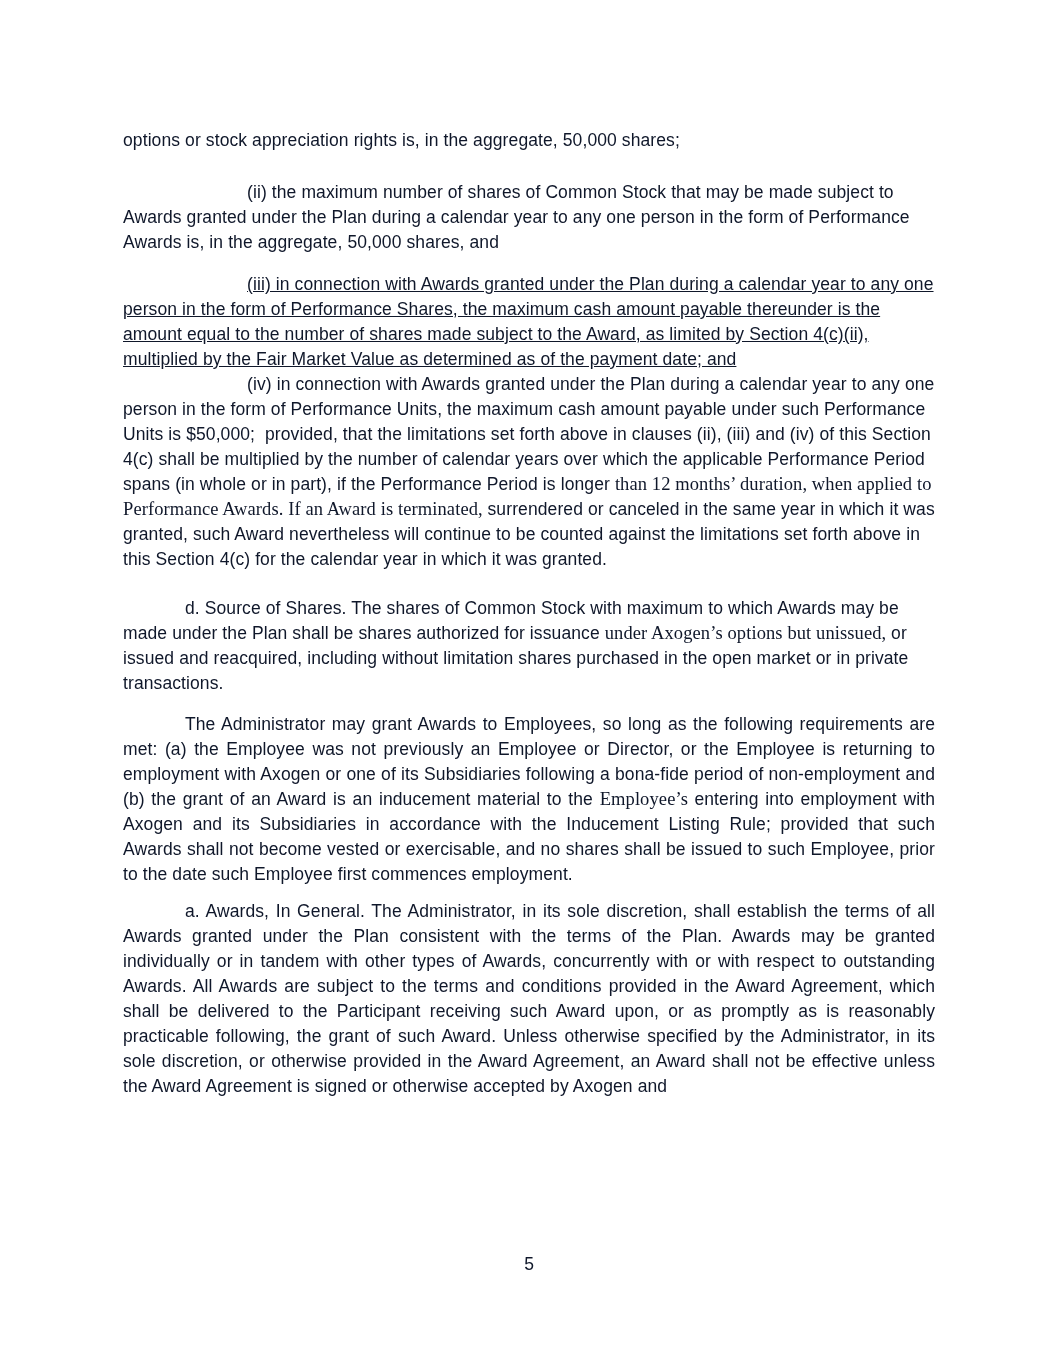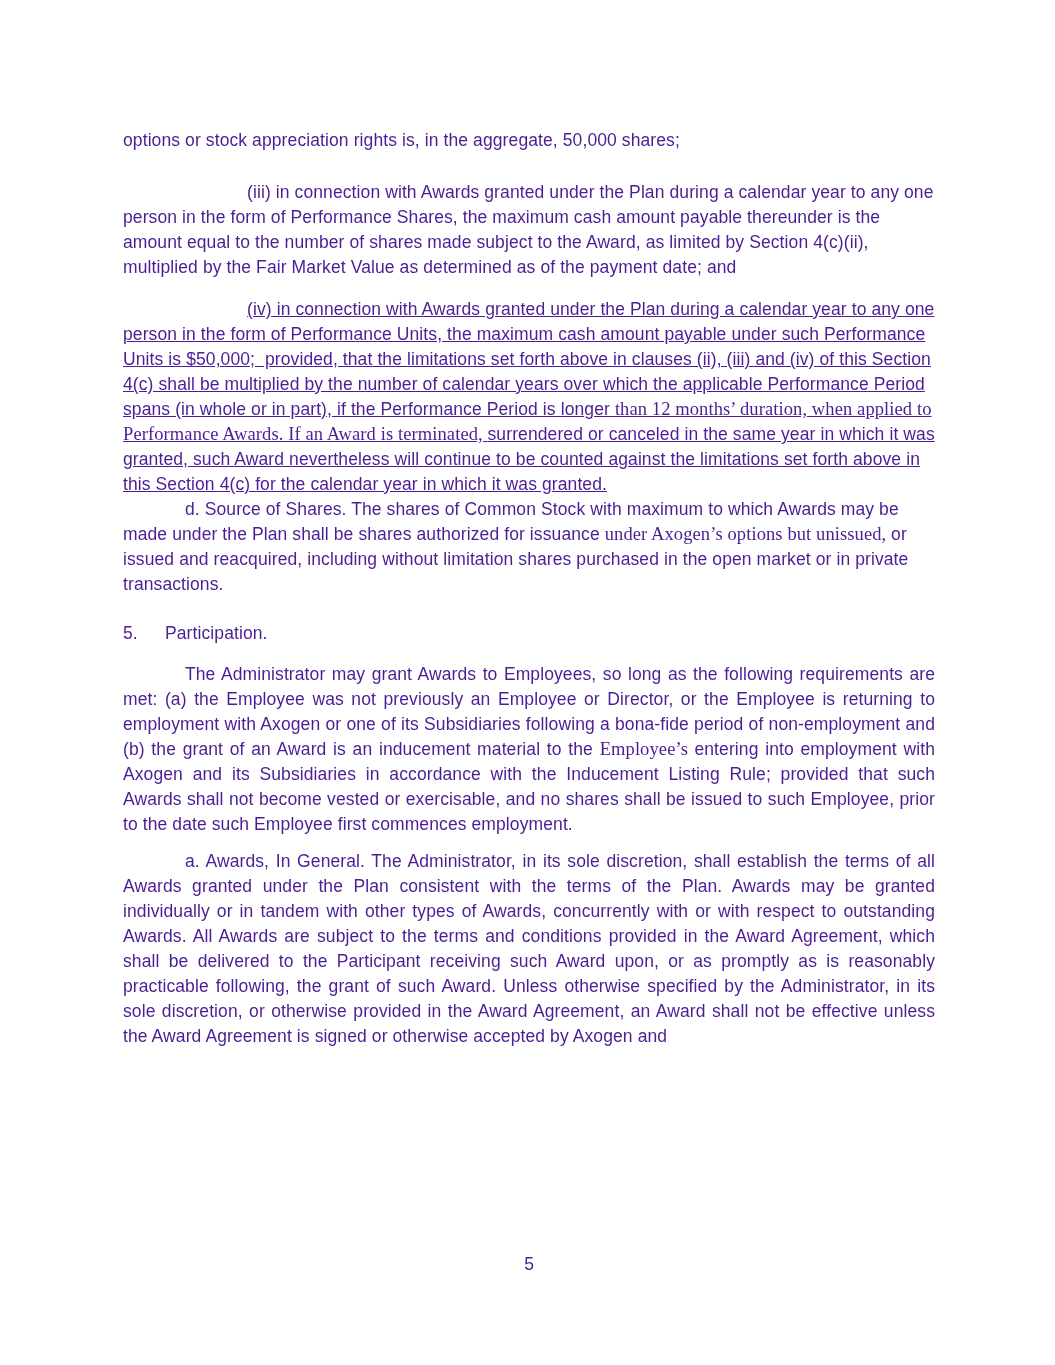--- a/index.html
+++ b/index.html
@@ -5,21 +5,21 @@
   html, body {
     margin: 0;
     padding: 0;
     background: #ffffff;
   }
   .page {
     position: relative;
     width: 1055px;
     height: 1365px;
     background: #ffffff;
-    color: #4c1d95;
+    color: #0f172a;
     font-family: "Liberation Sans", sans-serif;
     overflow: hidden;
   }
   .doc {
     position: absolute;
     left: 123px;
     top: 128px;
     width: 812px;
     font-size: 17.5px;
     line-height: 25px;
@@ -63,21 +63,21 @@
     font-size: 17.5px;
     line-height: 25px;
   }
 </style>
 </head>
 <body>
 
 <div class="page">
   <div class="doc">
       <p class="indent-none align-left"><span>options or stock appreciation rights is, in the aggregate, 50,000 shares;</span></p>
+      <p class="indent-double align-left"><span>(ii) the maximum number of shares of Common Stock that may be made subject to Awards granted under the Plan during a calendar year to any one person in the form of Performance Awards is, in the aggregate, 50,000 shares, and</span></p>
       <p class="indent-double align-left"><span>(iii) in connection with Awards granted under the Plan during a calendar year to any one person in the form of Performance Shares, the maximum cash amount payable thereunder is the amount equal to the number of shares made subject to the Award, as limited by Section 4(c)(ii), multiplied by the Fair Market Value as determined as of the payment date; and</span></p>
       <p class="indent-double align-left"><span>(iv) in connection with Awards granted under the Plan during a calendar year to any one person in the form of Performance Units, the maximum cash amount payable under such Performance Units is $50,000;&nbsp; provided, that the limitations set forth above in clauses (ii), (iii) and (iv) of this Section 4(c) shall be multiplied by the number of calendar years over which the applicable Performance Period spans (in whole or in part), if the Performance Period is longer </span><span class="serif">than 12 months’ duration, when applied to Performance Awards. If an Award is terminated, </span><span>surrendered or canceled in the same year in which it was granted, such Award nevertheless will continue to be counted against the limitations set forth above in this Section 4(c) for the calendar year in which it was granted.</span></p>
       <p class="indent-single align-left"><span>d. Source of Shares. The shares of Common Stock with maximum to which Awards may be made under the Plan shall be shares authorized for issuance </span><span class="serif">under Axogen’s options but unissued, </span><span>or issued and reacquired, including without limitation shares purchased in the open market or in private transactions.</span></p>
-      <p class="heading indent-none align-left"><span class="hnum">5.</span><span class="hlabel">Participation.</span></p>
       <p class="indent-single align-justify"><span>The Administrator may grant Awards to Employees, so long as the following requirements are met: (a) the Employee was not previously an Employee or Director, or the Employee is returning to employment with Axogen or one of its Subsidiaries following a bona-fide period of non-employment and (b) the grant of an Award is an inducement material to the </span><span class="serif">Employee’s </span><span>entering into employment with Axogen and its Subsidiaries in accordance with the Inducement Listing Rule; provided that such Awards shall not become vested or exercisable, and no shares shall be issued to such Employee, prior to the date such Employee first commences employment.</span></p>
       <p class="indent-single align-justify"><span>a. Awards, In General. The Administrator, in its sole discretion, shall establish the terms of all Awards granted under the Plan consistent with the terms of the Plan. Awards may be granted individually or in tandem with other types of Awards, concurrently with or with respect to outstanding Awards. All Awards are subject to the terms and conditions provided in the Award Agreement, which shall be delivered to the Participant receiving such Award upon, or as promptly as is reasonably practicable following, the grant of such Award. Unless otherwise specified by the Administrator, in its sole discretion, or otherwise provided in the Award Agreement, an Award shall not be effective unless the Award Agreement is signed or otherwise accepted by Axogen and</span></p>
     </div>
   <div class="page-number">5</div>
 </div>
 
 </body></html>

